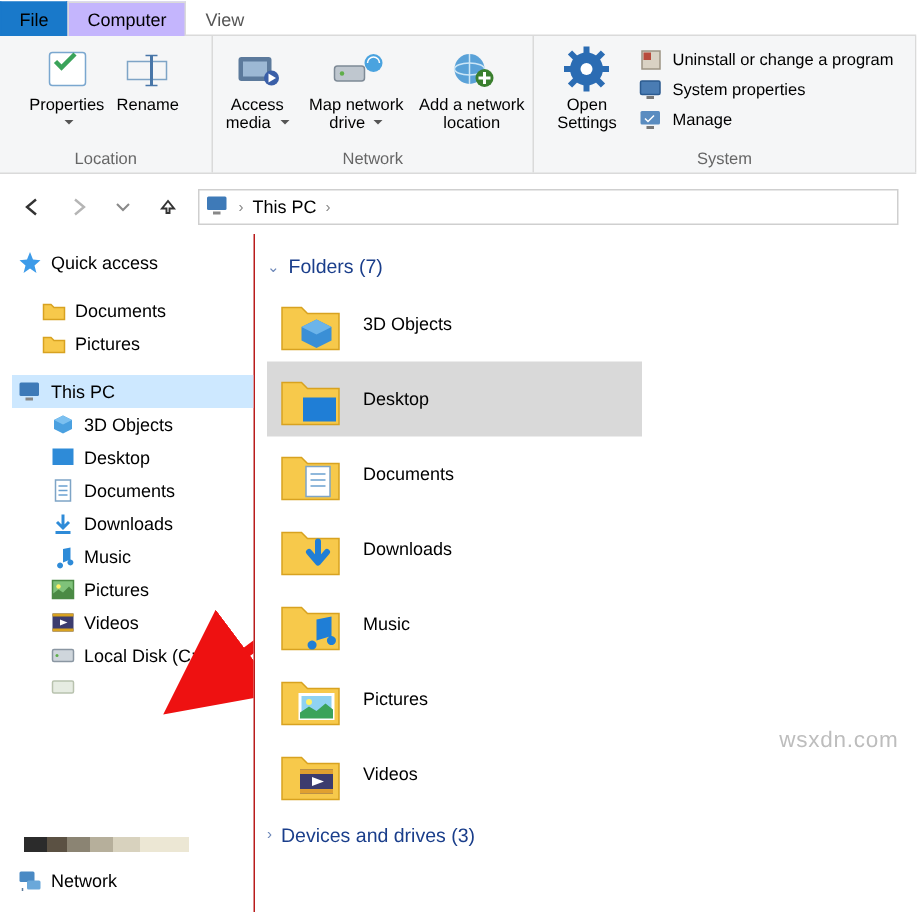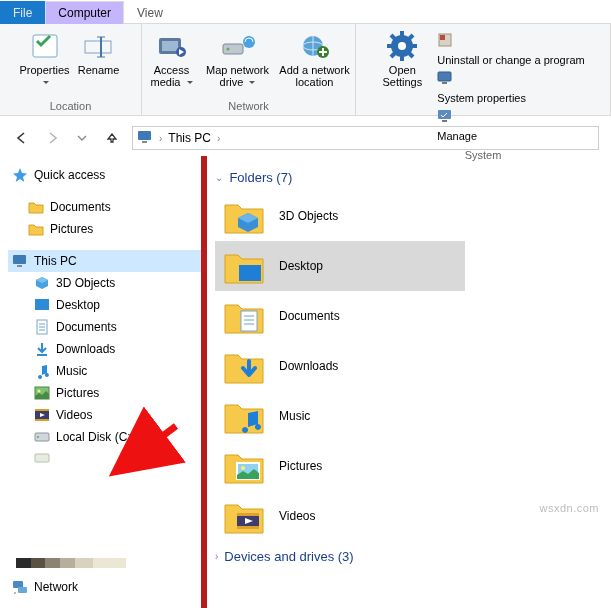--- a/index.html
+++ b/index.html
@@ -1,53 +1,53 @@
 <!DOCTYPE html>
 <html><head>
 <meta charset="utf-8">
 <style>
   * { box-sizing: border-box; font-family: "Segoe UI", Tahoma, sans-serif; }
   html,body { margin:0; padding:0; width:611px; height:608px; overflow:hidden; background:#fff; color:#000; font-size:12px; }
   .tabbar { height:24px; display:flex; align-items:flex-end; background:#fff; border-bottom:1px solid #dadada; }
   .tab { height:23px; line-height:23px; padding:0 12px; font-size:12px; border:1px solid transparent; border-bottom:none; position:relative; top:1px; cursor:default; }
-  .tab.file { background:#1979ca; color:#e5e5e5; border-color:#1979ca; }
+  .tab.file { background:#1979ca; color:#000000; border-color:#1979ca; }
   .tab.active { background:#c4b5fd; border-color:#dadada; }
   .tab.inactive { color:#555; }
   .ribbon { height:92px; background:#f5f6f7; border-bottom:1px solid #dadada; display:flex; }
   .group { border-right:1px solid #dadada; padding:4px 6px 0 6px; display:flex; flex-direction:column; align-items:center; }
   .group-body { flex:1; display:flex; align-items:flex-start; gap:2px; }
   .group-label { font-size:11px; color:#666; line-height:18px; height:18px; }
   .big-btn { width:54px; text-align:center; font-size:11px; line-height:12px; padding-top:2px; cursor:default; }
   .big-btn .ic { width:32px; height:32px; margin:0 auto 2px auto; display:flex; align-items:center; justify-content:center; }
   .drop::after { content:""; display:inline-block; border:3px solid transparent; border-top-color:#555; margin-left:3px; position:relative; top:1px; }
   .sys-list { display:flex; flex-direction:column; gap:4px; padding:4px 6px; font-size:11px; }
-  .sys-item { display:flex; gap:6px; white-space:nowrap; cursor:default;flex-direction:column; }
+  .sys-item { display:flex; align-items:center; gap:6px; white-space:nowrap; cursor:default; }
   .sys-ic { width:16px; height:16px; display:flex; align-items:center; justify-content:center; }
   .addr { height:32px; display:flex; align-items:center; gap:10px; padding:0 8px; margin:6px 4px; }
   .nav-btn { width:20px; height:20px; display:flex; align-items:center; justify-content:center; color:#7c7c7c; }
   .nav-btn.enabled { color:#000; }
   .crumbs { flex:1; height:24px; border:1px solid #cfcfcf; display:flex; align-items:center; padding:0 4px; gap:6px; font-size:12px; }
   .crumbs .sep { color:#888; font-size:10px; }
   .body { display:flex; position:absolute; top:156px; bottom:0; left:0; right:0; }
-  .tree { width:207px; border-right:6px solid #b91c1c; padding:8px 0 8px 8px; overflow:hidden; position:relative; }
+  .tree { width:170px; border-right:1px solid #b91c1c; padding:8px 0 8px 8px; overflow:hidden; position:relative; }
   .tnode { display:flex; align-items:center; height:22px; font-size:12px; gap:6px; padding-left:4px; cursor:default; }
   .tnode.lvl1 { padding-left:20px; }
   .tnode.lvl2 { padding-left:26px; }
   .tnode.sel { background:#cde8ff; }
   .tnode .tic { width:16px; height:16px; display:flex; align-items:center; justify-content:center; }
   .spacer { height:10px; }
   .content { flex:1; padding:10px 8px; overflow:hidden; position:relative; }
   .section-head { display:flex; align-items:center; gap:6px; color:#1a3e8b; font-size:13px; margin:4px 0 6px 0; cursor:default; }
   .section-head .chev { font-size:10px; color:#6b86b8; }
   .folder-row { display:flex; align-items:center; height:50px; gap:14px; padding-left:8px; cursor:default; }
   .folder-row.sel { background:#d9d9d9; width:250px; }
   .folder-ic { width:42px; height:42px; display:flex; align-items:center; justify-content:center; position:relative; }
   .folder-label { font-size:12px; }
   .arrow-annot { position:absolute; width:72px; height:48px; pointer-events:none; }
-  .watermark { position:absolute; right:12px; bottom:94px; font-size:11px; color:#bdbdbd; letter-spacing:.5px;padding-left:20px; }
+  .watermark { position:absolute; right:12px; bottom:106px; font-size:15px; color:#bdbdbd; letter-spacing:.5px;padding-left:20px; }
   .stripe { position:absolute; left:16px; bottom:40px; width:110px; height:10px; background:linear-gradient(90deg,#2b2b2b 0 14%,#5b5143 14% 26%,#8b8473 26% 40%,#b6af9b 40% 54%,#d8d2be 54% 70%,#ece7d4 70% 100%); }
   svg { overflow:visible; }
 </style>
 </head>
 <body>
 
 <div class="tabbar">
   <div class="tab file">File</div>
   <div class="tab active">Computer</div>
   <div class="tab inactive">View</div>

